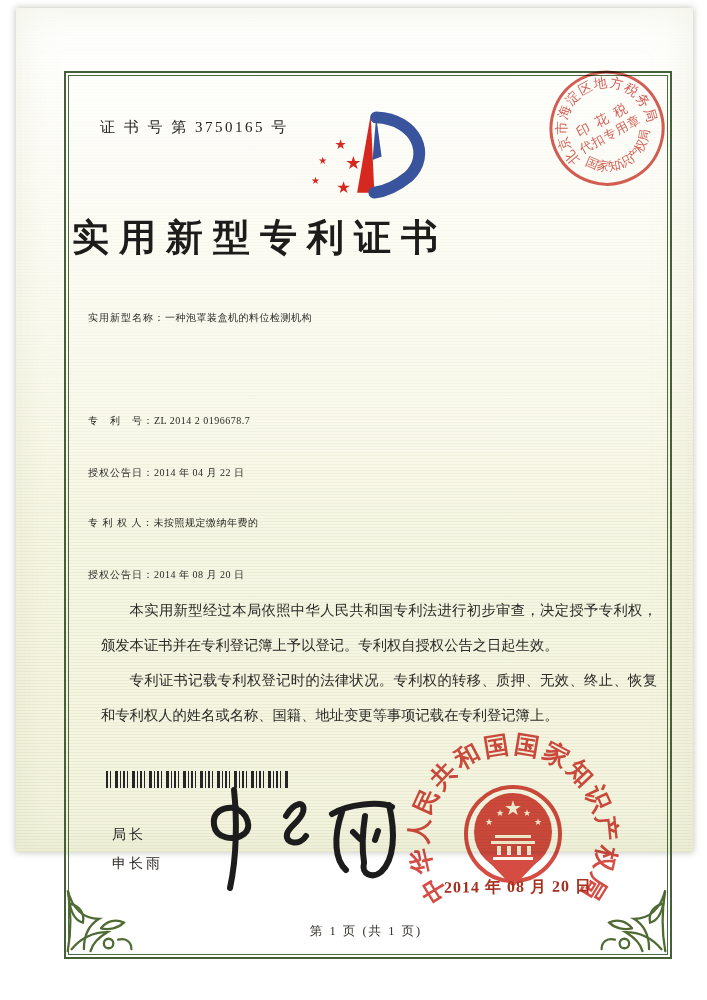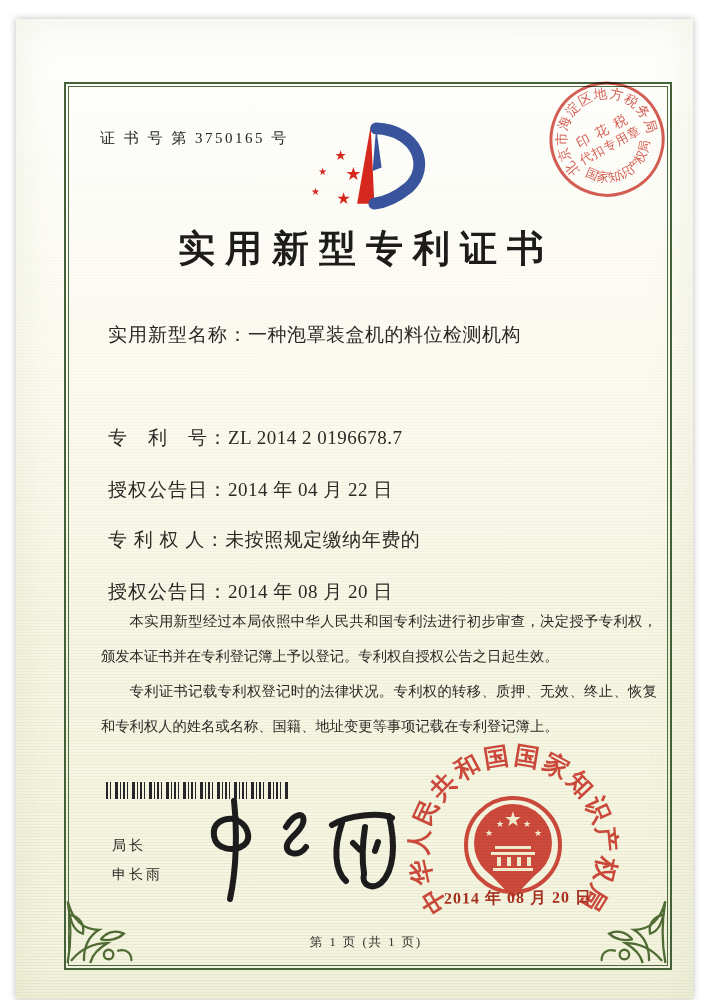--- a/index.html
+++ b/index.html
@@ -1,48 +1,47 @@
 <!DOCTYPE html>
 <html><head>
 <meta charset="utf-8">
 <style>
   html,body{margin:0;padding:0;}
   body{
     width:707px;height:1000px;background:#ffffff;position:relative;overflow:hidden;
     font-family:"Liberation Serif","DejaVu Serif",serif;color:#2e2c2a;
   }
   .paper{
-    position:absolute;left:16px;top:8px;width:677px;height:980px;
+    position:absolute;left:16px;top:8px;width:677px;height:844px;
     background-color:#f8f7ea;
     background-image:
       linear-gradient(180deg, rgba(255,255,255,0.95) 0%, rgba(252,251,242,0.75) 38%, rgba(245,245,222,0.45) 62%, rgba(234,237,203,0.35) 100%),
       repeating-linear-gradient(0deg, rgba(145,160,85,0.16) 0px, rgba(145,160,85,0.16) 1px, transparent 1px, transparent 3px);
     box-shadow:0 0 7px rgba(60,60,50,0.35), inset 0 0 40px rgba(200,205,160,0.25);
-    margin-top:11px;
   }
   .frame-outer{
     position:absolute;left:48px;top:63px;width:604px;height:884px;
     border:2px solid #45613a;
   }
   .frame-inner{
     position:absolute;inset:2px;border:1px solid #4c6a40;
   }
   .cert-no{
     position:absolute;left:84px;top:110px;font-size:15px;letter-spacing:2.5px;color:#25231f;
   }
   .logo{position:absolute;left:284px;top:97px;width:136px;height:101px;}
   .tax-stamp{
     position:absolute;left:522px;top:52px;width:140px;height:140px;
     transform:rotate(-28deg);opacity:0.82;mix-blend-mode:multiply;
   }
   .title{
-    position:absolute;left:48px;top:205px;width:604px;text-align:center;
+    position:absolute;left:56px;top:205px;width:604px;text-align:left;
     font-size:37px;font-weight:600;letter-spacing:10px;color:#1d1c1a;
   }
-  .field-row{position:absolute;left:92px;font-size:19px;letter-spacing:0.5px;color:#2b2925;white-space:nowrap;}
+  .field-row{position:absolute;left:72px;font-size:10px;letter-spacing:0.5px;color:#2b2925;white-space:nowrap;}
   .field-row .lbl{letter-spacing:1px;}
   .paras{
     position:absolute;left:85px;top:585px;width:556px;
     font-size:14.3px;line-height:35px;text-align:justify;color:#2b2925;
   }
   .paras p{margin:0;text-indent:2em;}
   .barcode{
     position:absolute;left:90px;top:763px;width:182px;height:17px;
     background:repeating-linear-gradient(90deg,
       #26262a 0px,#26262a 2px, transparent 2px, transparent 4px,

